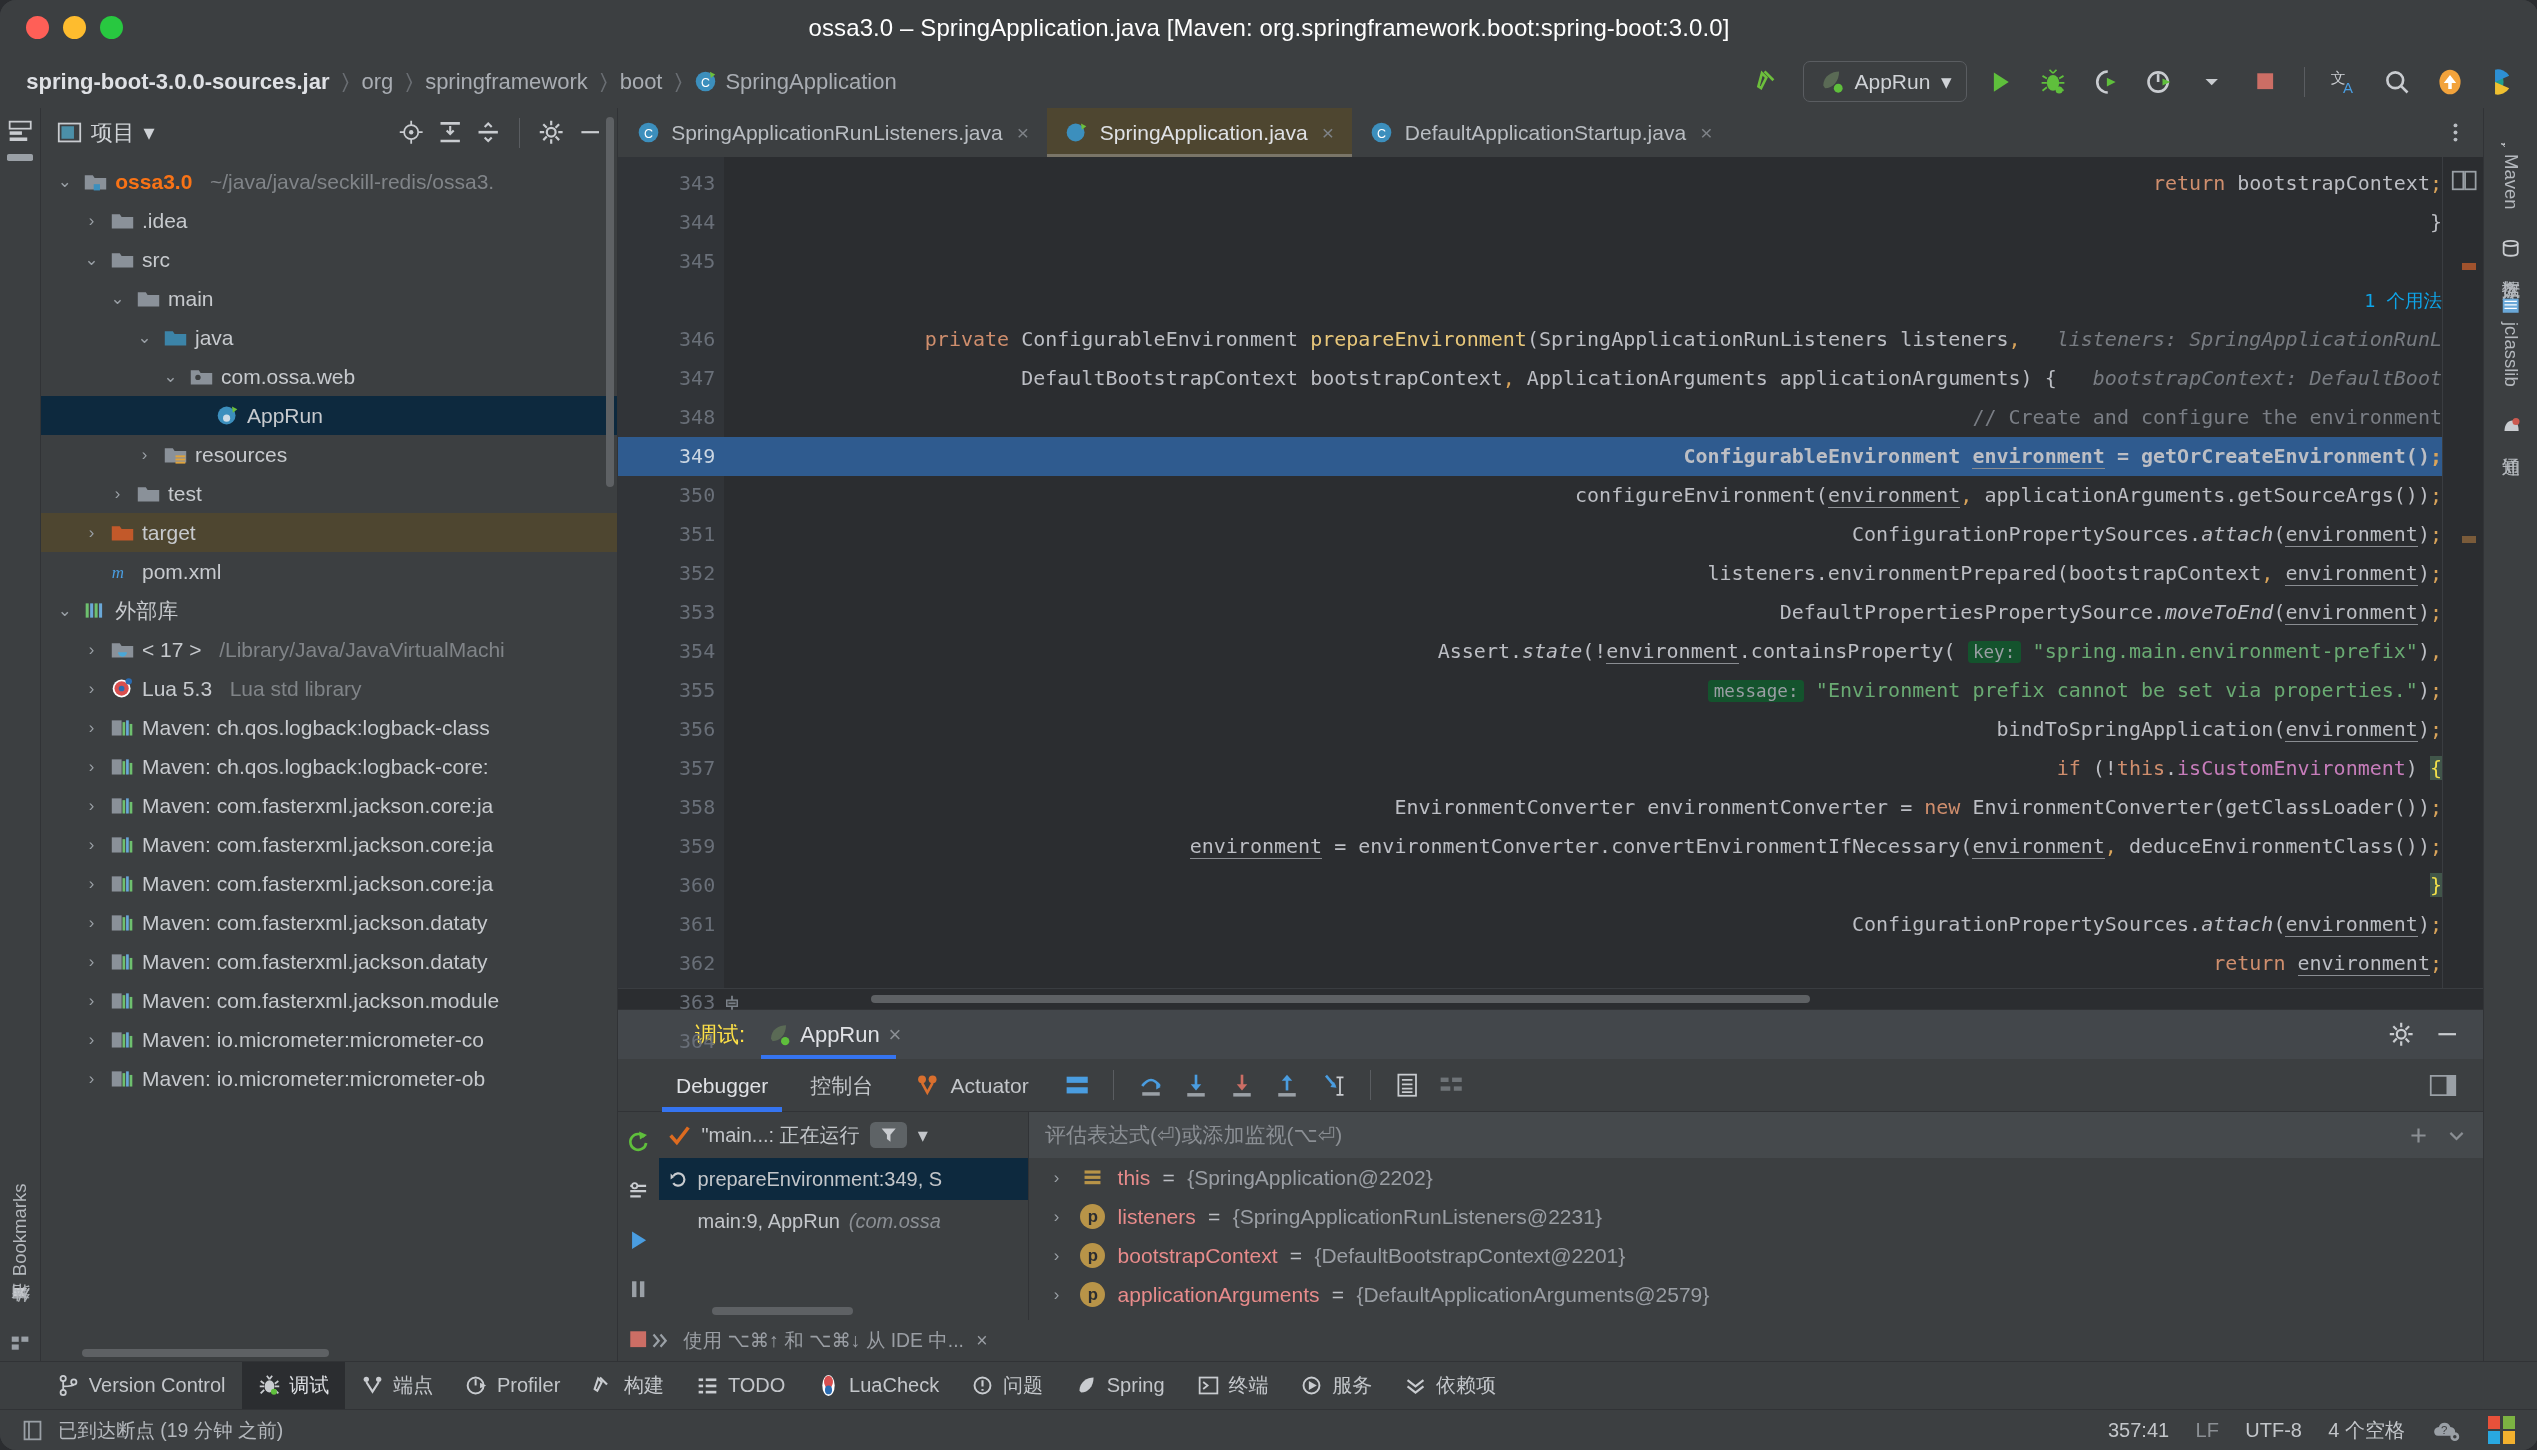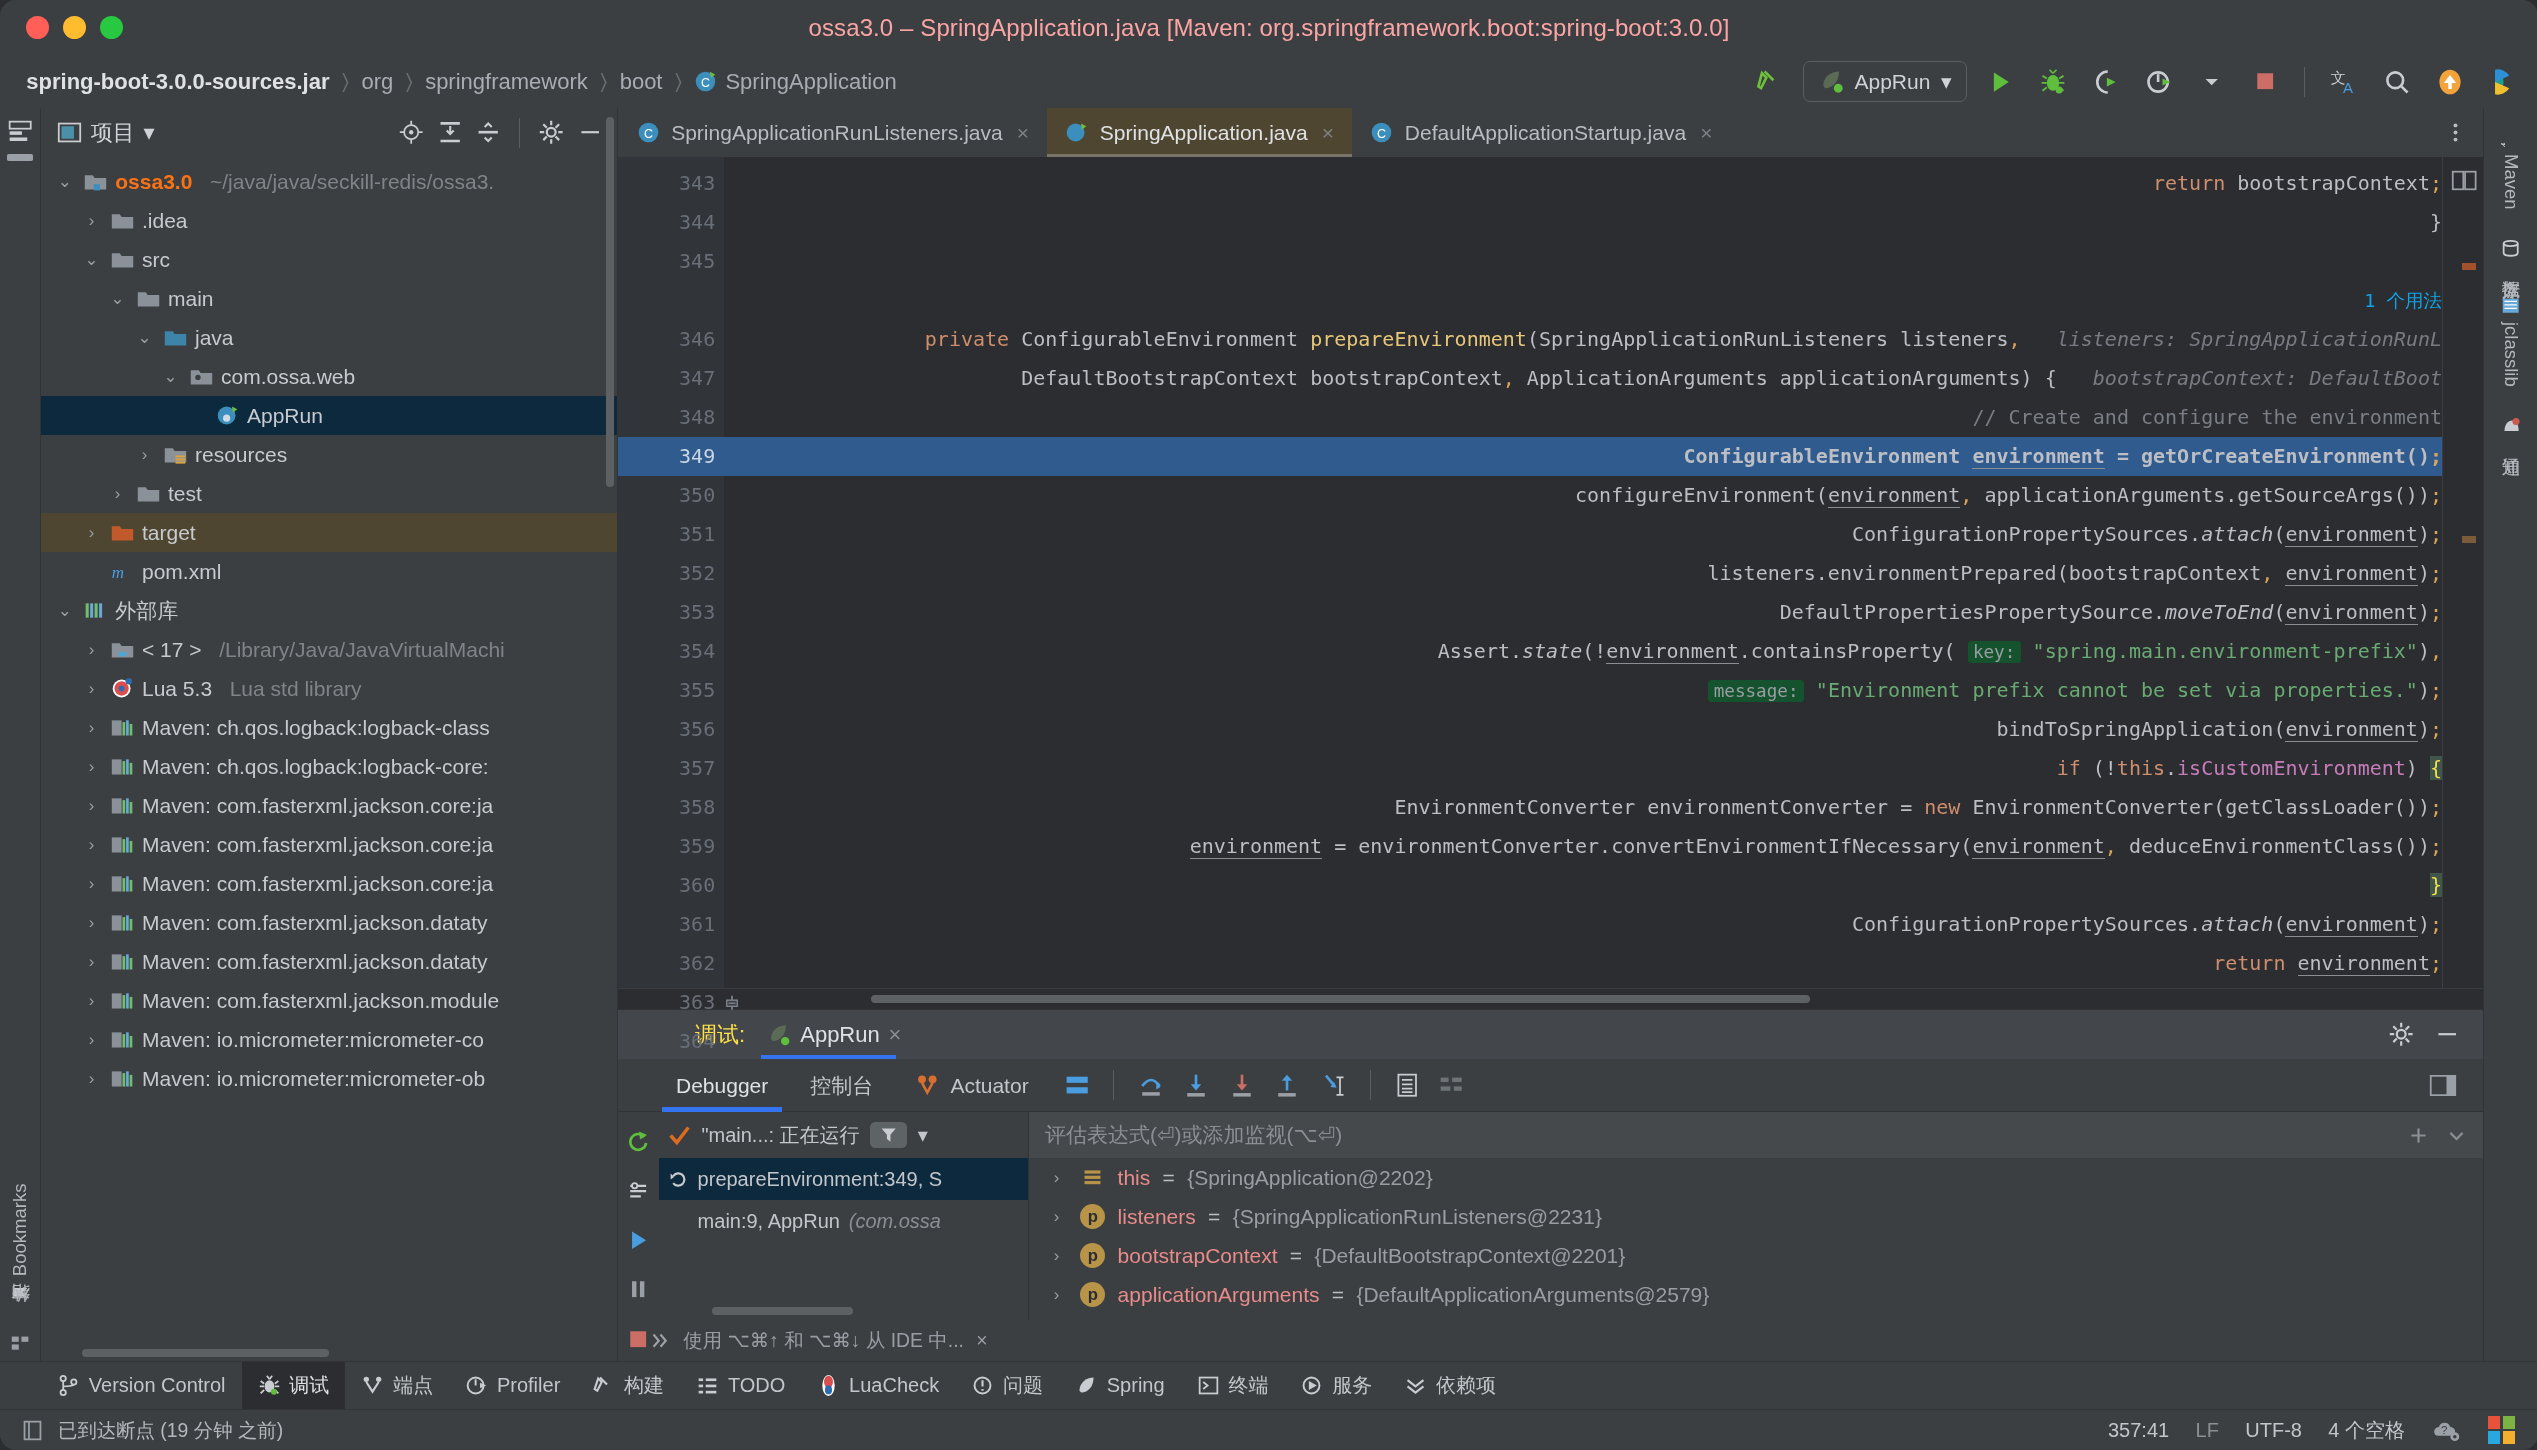--- a/index.html
+++ b/index.html
@@ -22,21 +22,21 @@
     display: flex; align-items: center;
     position: relative; flex: none;
   }
   .traffic { display: flex; gap: 14px; padding-left: 26.4px; }
   .dot { width: 23px; height: 23px; border-radius: 50%; }
   .dot.red { background: #ff5f57; }
   .dot.yellow { background: #febc2e; }
   .dot.green { background: #28c840; }
   .title-text {
     position: absolute; left: 0; right: 0; text-align: center;
-    font-size: 24px; color: #fca5a5; letter-spacing: 0.1px;
+    font-size: 24px; color: #ffffff; letter-spacing: 0.1px;
   }
 
   
   .navbar {
     height: 53px; background: #3c3f41; display: flex; align-items: center;
     flex: none; padding: 0 16px 0 21px;
   }
   .crumbs { display: flex; align-items: center; gap: 3.5px; }
   .crumb { font-size: 22px; color: #a9adb3; padding: 1.8px 5.3px; white-space: nowrap; }
   .crumb.strong { color: #dfe1e5; font-weight: bold; }

